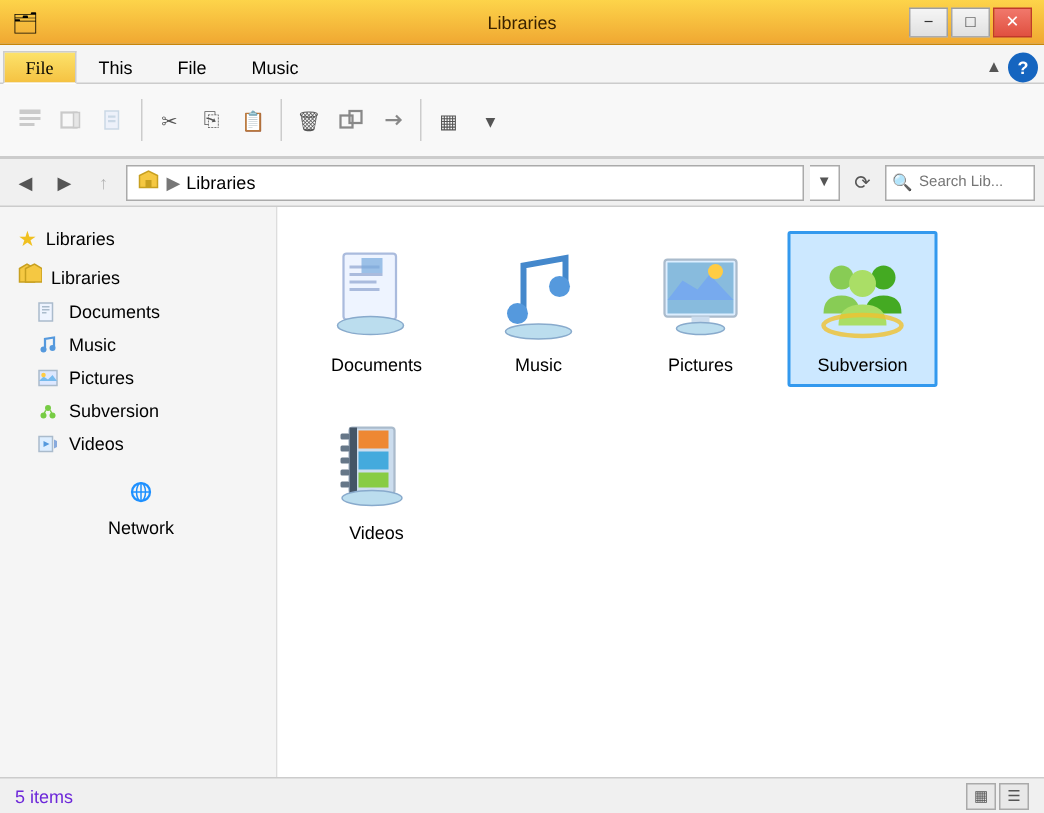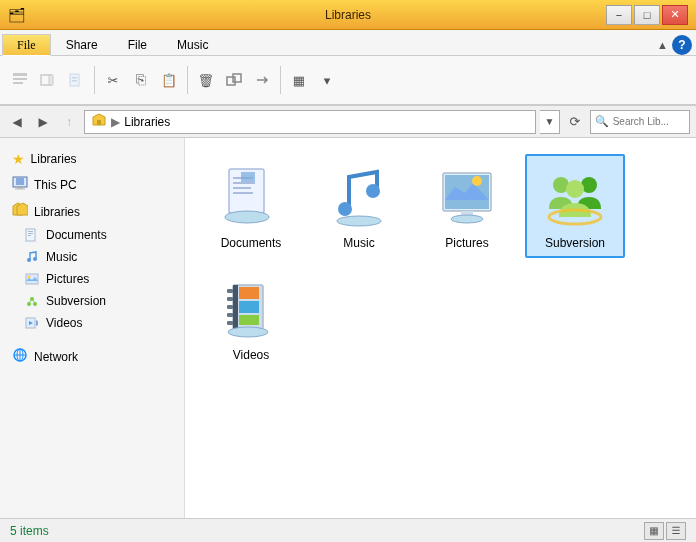--- a/index.html
+++ b/index.html
@@ -136,21 +136,21 @@
     .file-item.selected { background: #cce8ff; border-color: #3399ee; }
     .file-item-icon { width: 70px; height: 70px; display: flex; align-items: center; justify-content: center; }
     .file-item-label { font-size: 12px; text-align: center; color: #000; }
 
     
     .status-bar {
       height: 24px; background: #f0f0f0; border-top: 1px solid #ccc;
       display: flex; align-items: center; justify-content: space-between;
       padding: 0 10px;
     }
-    .status-text { font-size: 12px; color: #15803d; }
+    .status-text { font-size: 12px; color: #6d28d9; }
     .view-buttons { display: flex; gap: 2px; }
     .view-btn {
       width: 20px; height: 18px; border: 1px solid #aaa; background: #e8e8e8;
       cursor: pointer; display: flex; align-items: center; justify-content: center;
       font-size: 10px; color: #555;
     }
   </style>
 </head>
 <body>
 
@@ -164,21 +164,21 @@
     <button class="title-btn">□</button>
     <button class="title-btn close">✕</button>
   </div>
 </div>
 
 <div class="ribbon-tabs">
   <div class="ribbon-tab active" style="background:linear-gradient(to bottom,#fce26a,#f5c242);">
     <span>File</span>
   </div>
   <div class="ribbon-tab">
-    <span>Share</span>
+    <span>This</span>
   </div>
   <div class="ribbon-tab">
     <span>File</span>
   </div>
   <div class="ribbon-tab">
     <span>Music</span>
   </div>
   <div style="flex:1"></div>
   <div style="display:flex;align-items:center;padding-right:4px;gap:4px;">
     <span style="font-size:11px;color:#555;cursor:pointer;">▲</span>
@@ -253,31 +253,20 @@
 
 <div class="main-area">
 
   <div class="sidebar">
 
     <div class="sidebar-header">
       <span class="item-icon star-icon">★</span>
       <span>Libraries</span>
     </div>
 
-    <div class="sidebar-header">
-      <span class="item-icon">
-        <svg width="16" height="16" viewBox="0 0 16 16">
-            <rect x="1" y="2" width="14" height="10" fill="#dde8ff" stroke="#5577aa" stroke-width="1"></rect>
-            <rect x="4" y="3" width="8" height="7" fill="#88aadd"></rect>
-            <rect x="5" y="12" width="6" height="1.5" fill="#aaa"></rect>
-            <rect x="3" y="13.5" width="10" height="1" fill="#bbb"></rect>
-          </svg>
-      </span>
-      <span>This PC</span>
-    </div>
 
     <div class="sidebar-header" style="font-weight:normal;">
       <span class="item-icon">
         <svg width="16" height="16" viewBox="0 0 16 16">
             <path d="M1 13 L1 4 L6 1 L11 4 L11 13 Z" fill="#f5c842" stroke="#c8a020" stroke-width="1"></path>
             <path d="M5 13 L5 4 L11 1 L16 4 L16 13 Z" fill="#f5c842" stroke="#c8a020" stroke-width="1"></path>
           </svg>
       </span>
       <span>Libraries</span>
     </div>
@@ -328,21 +317,21 @@
       <span class="item-icon">
         <svg width="14" height="14" viewBox="0 0 14 14">
             <rect x="1" y="2" width="9" height="10" fill="#ddeeff" stroke="#aabbcc" stroke-width="1"></rect>
             <polygon points="11,4 13,5 13,9 11,10" fill="#88aadd"></polygon>
             <polygon points="4,5 8,7 4,9" fill="#5599dd"></polygon>
           </svg>
       </span>
       <span>Videos</span>
     </div>
 
-    <div class="sidebar-header" style="margin-top:8px;">
+    <div class="sidebar-header" style="margin-top:8px;flex-direction:column;">
       <span class="item-icon">
         <svg width="16" height="16" viewBox="0 0 16 16">
             <circle cx="8" cy="8" r="6" fill="none" stroke="#1e90ff" stroke-width="1.5"></circle>
             <ellipse cx="8" cy="8" rx="3" ry="6" fill="none" stroke="#1e90ff" stroke-width="1"></ellipse>
             <line x1="2" y1="8" x2="14" y2="8" stroke="#1e90ff" stroke-width="1"></line>
             <line x1="8" y1="2" x2="8" y2="14" stroke="#1e90ff" stroke-width="1"></line>
           </svg>
       </span>
       <span>Network</span>
     </div>

